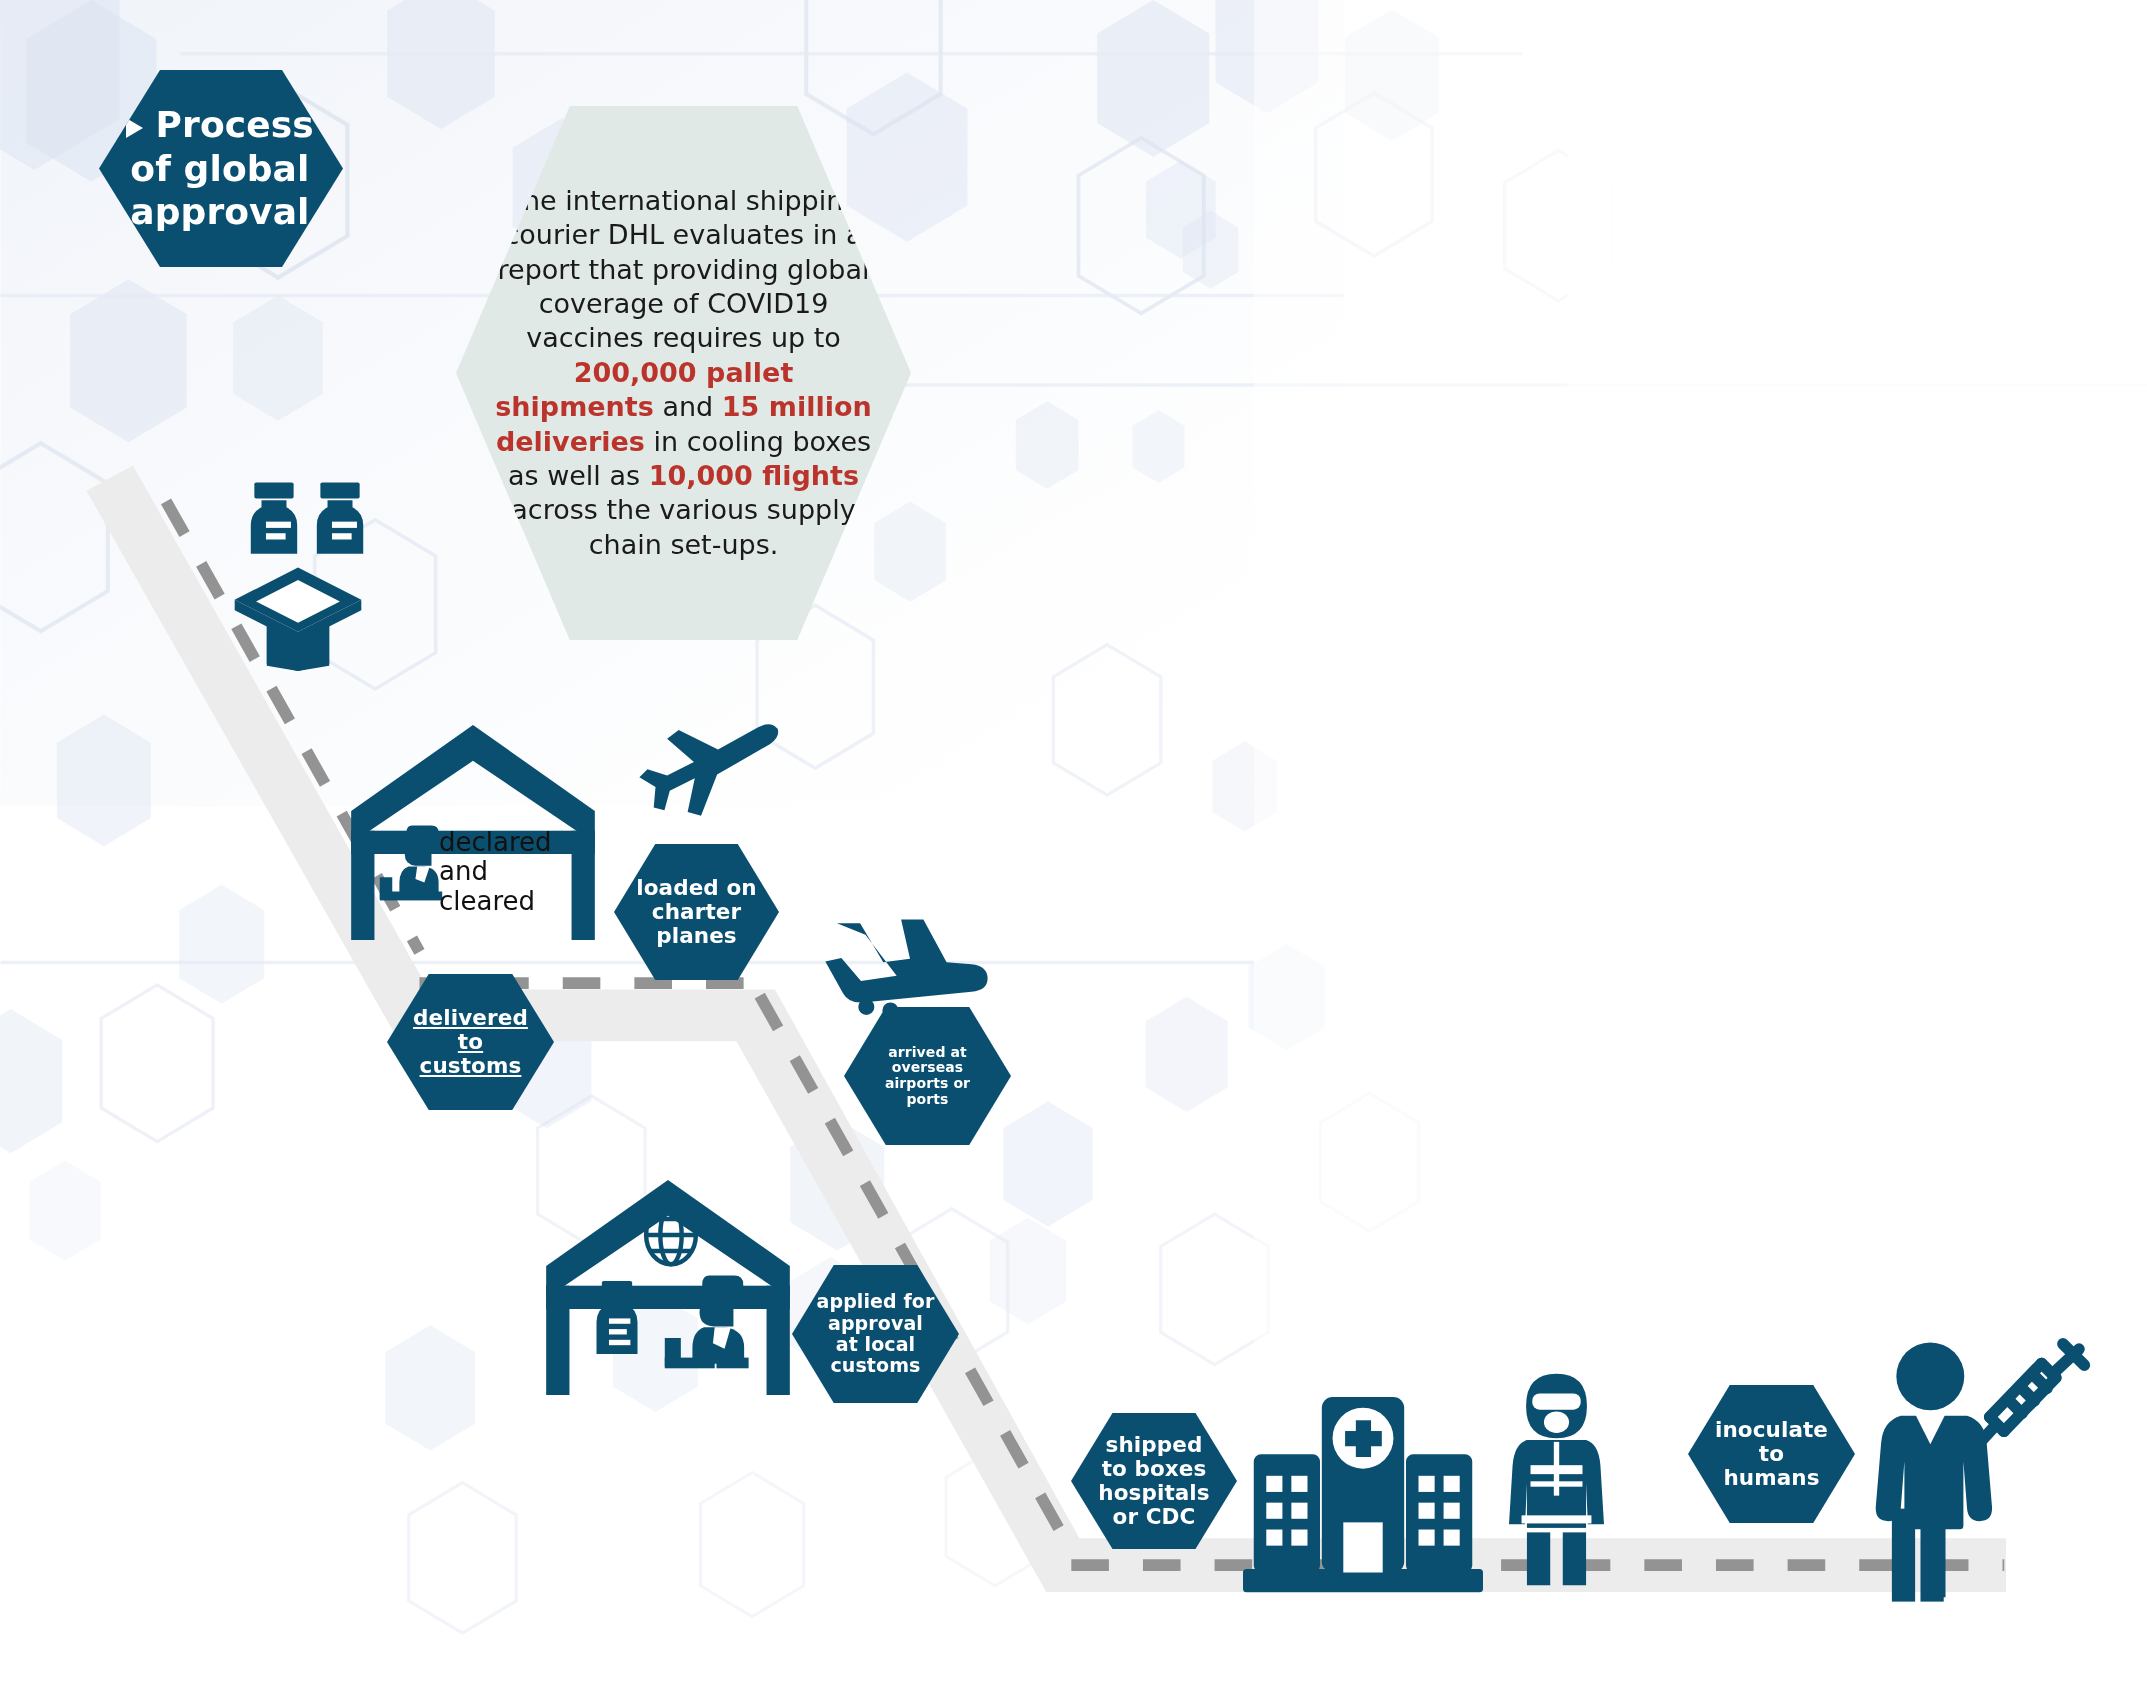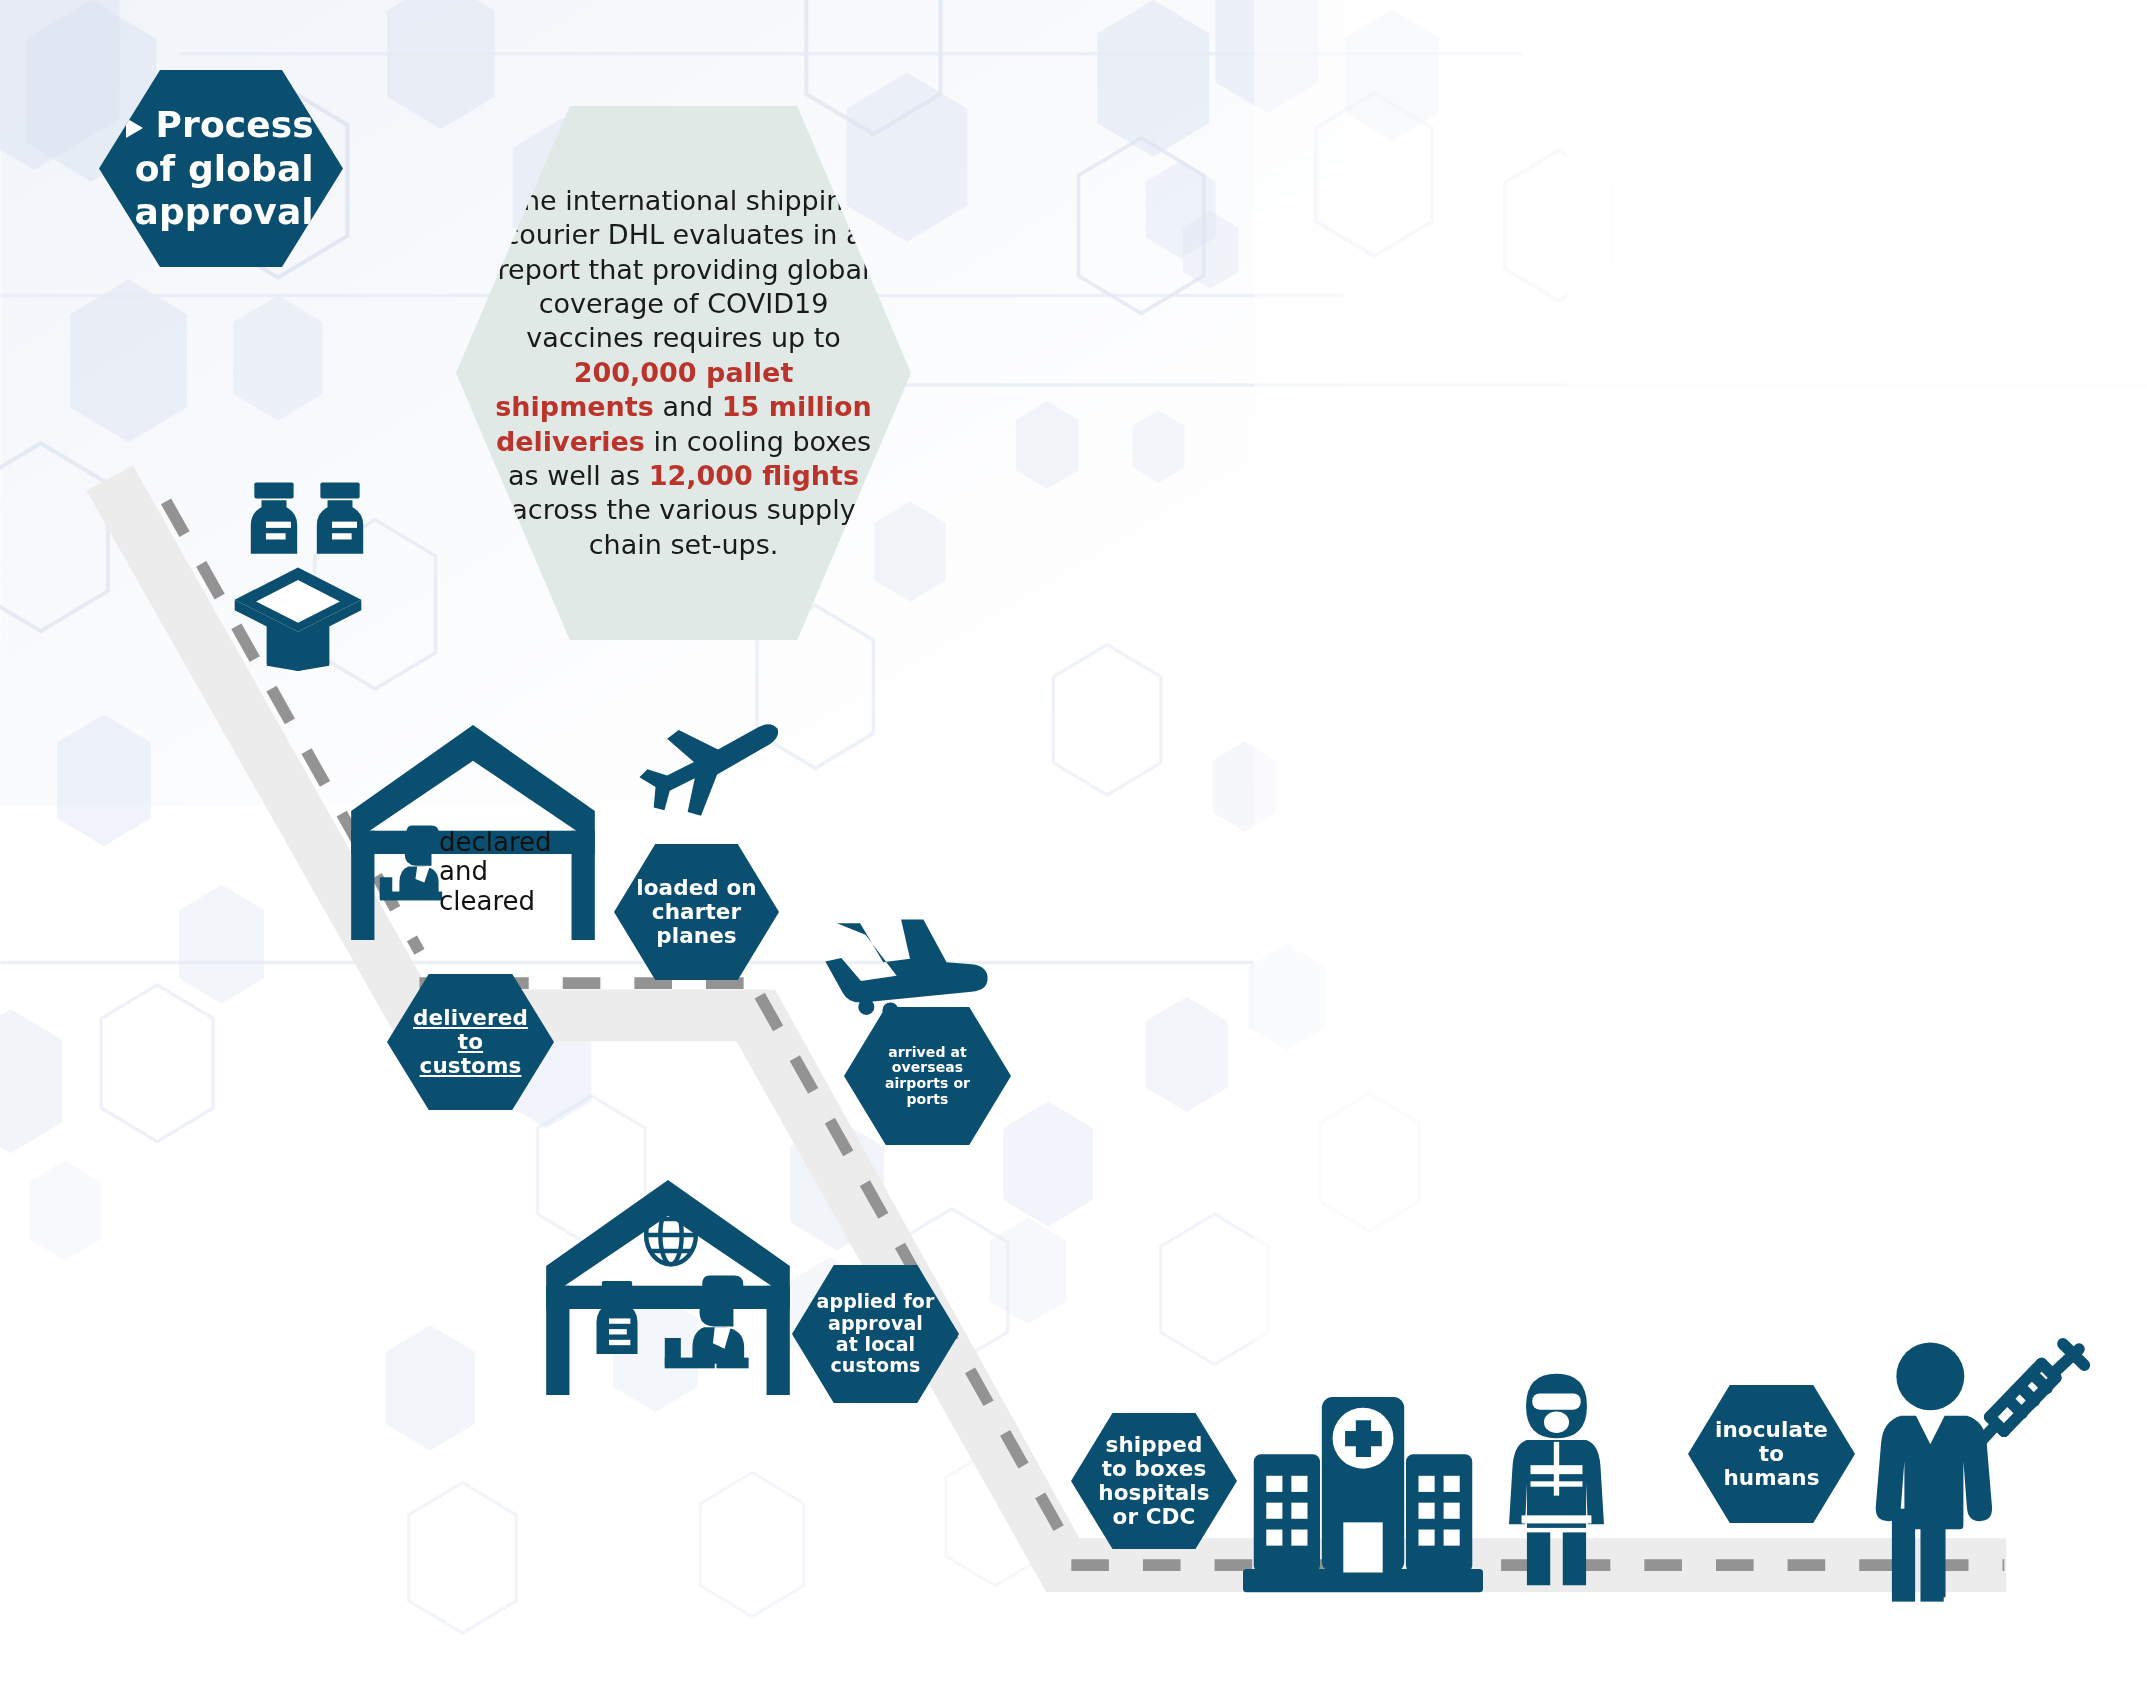--- a/index.html
+++ b/index.html
@@ -34,21 +34,21 @@
     font-weight:bold;
     line-height:1.12;
     letter-spacing:0.1px;
     box-sizing:border-box;
   }
   .hex span{display:block;padding:0 5.4px;}
 
   #hex-title{
     left:99px;top:70px;width:244px;height:197px;
     font-size:36px;line-height:1.22;
-    text-align:right;
+    text-align:center;
     justify-content:flex-start;
     padding-left:27px;
   }
   #hex-title .tri{
     display:inline-block;width:0;height:0;
     border-left:17px solid #ffffff;
     border-top:10.7px solid transparent;
     border-bottom:10.7px solid transparent;
     margin-right:1.8px;vertical-align:-0.9px;
   }
@@ -425,21 +425,21 @@
 
         <line x1="44" y1="66" x2="58" y2="80"></line>
         <line x1="58" y1="52" x2="72" y2="66"></line>
         <line x1="72" y1="38" x2="86" y2="52"></line>
       </g>
     </svg>
   </div>
 
   <div id="info">
     <div class="txt">
-      <span>The international shipping courier DHL evaluates in a report that providing global coverage of COVID19 vaccines requires up to </span><b>200,000 pallet shipments</b><span> and </span><b>15 million deliveries</b><span> in cooling boxes as well as </span><b>12,000 flights</b><span> across the various supply chain set-ups.</span>
+      <span>The international shipping courier DHL evaluates in a report that providing global coverage of COVID19 vaccines requires up to </span><b>200,000 pallet shipments</b><span> and </span><b>15 million deliveries</b><span> in cooling boxes as well as </span><b>10,000 flights</b><span> across the various supply chain set-ups.</span>
     </div>
   </div>
 
   <div class="hex" id="hex-title">
     <div>
       <span class="tri"></span><span style="display:inline;padding:0">Process</span>
       <span style="padding:0">of global</span>
       <span style="padding:0">approval</span>
     </div>
   </div>

